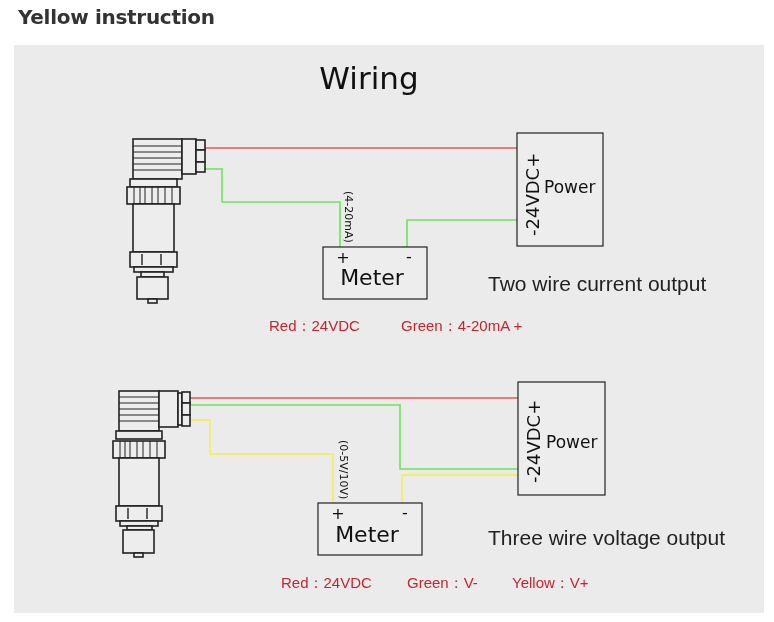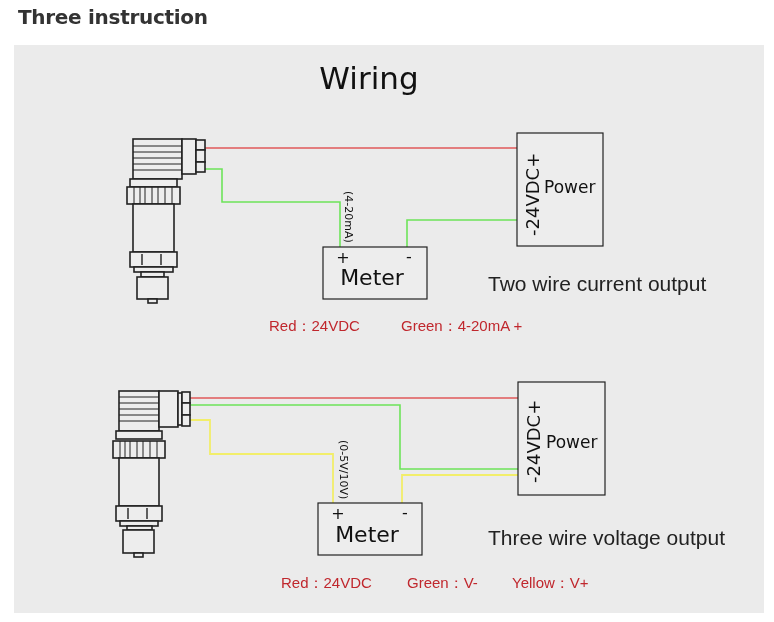--- a/index.html
+++ b/index.html
@@ -9,21 +9,21 @@
     svg { position: absolute; left: 0; top: 0; }
     .lbl { font-family: "DejaVu Sans", sans-serif; fill: #111; }
     .cap { font-family: "Liberation Sans", sans-serif; fill: #222; font-size: 21px; }
     .note { font-family: "Liberation Sans", sans-serif; fill: #c0272d; font-size: 15px; }
     .dev { fill: #ededed; stroke: #222; stroke-width: 1.6; }
     .box { fill: #ededed; stroke: #222; stroke-width: 1.2; }
   </style>
 </head>
 <body>
 
-<div class="section-title">Three instruction</div>
+<div class="section-title">Yellow instruction</div>
 <div class="panel"></div>
 
 <svg width="774" height="622" viewBox="0 0 774 622">
   <text x="369" y="89" text-anchor="middle" class="lbl" font-size="31">Wiring</text>
 
   <g>
 
     <polyline points="205,148 517,148" fill="none" stroke="#e0585a" stroke-width="1.4"></polyline>
     <polyline points="205,169 222,169 222,202 340,202 340,247" fill="none" stroke="#6ee45a" stroke-width="1.6"></polyline>
     <polyline points="407,247 407,220 517,220" fill="none" stroke="#6ee45a" stroke-width="1.6"></polyline>

